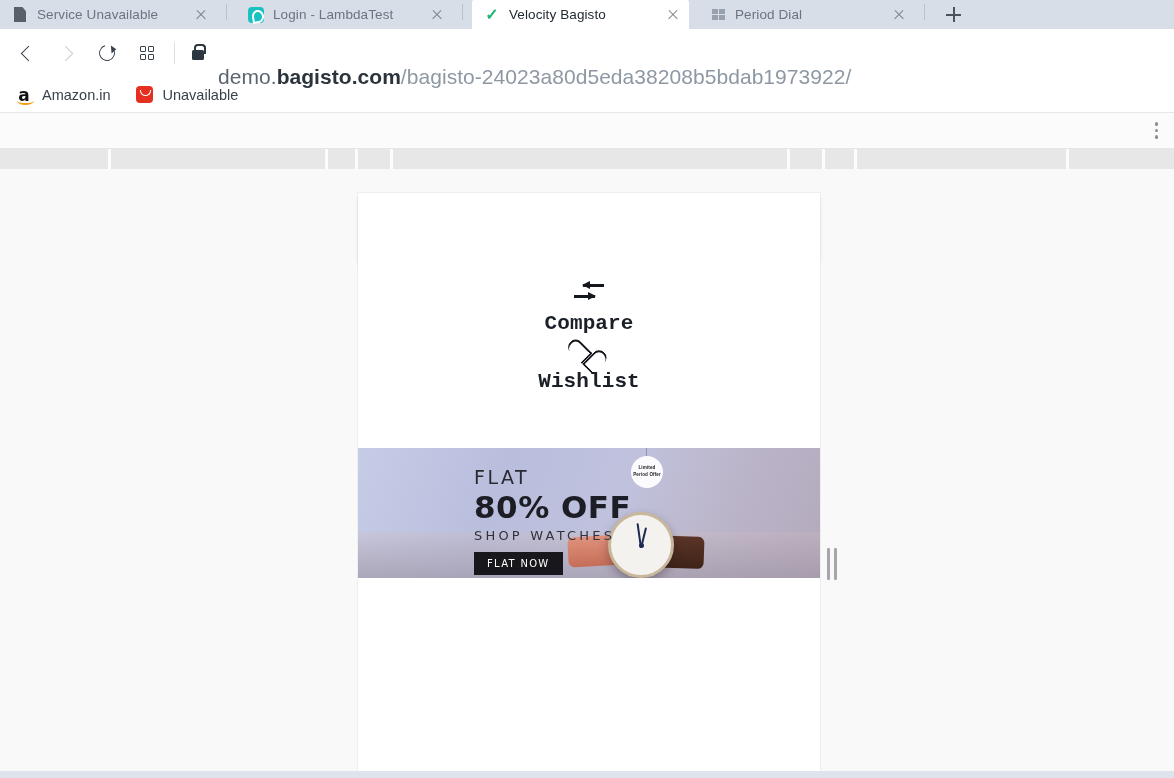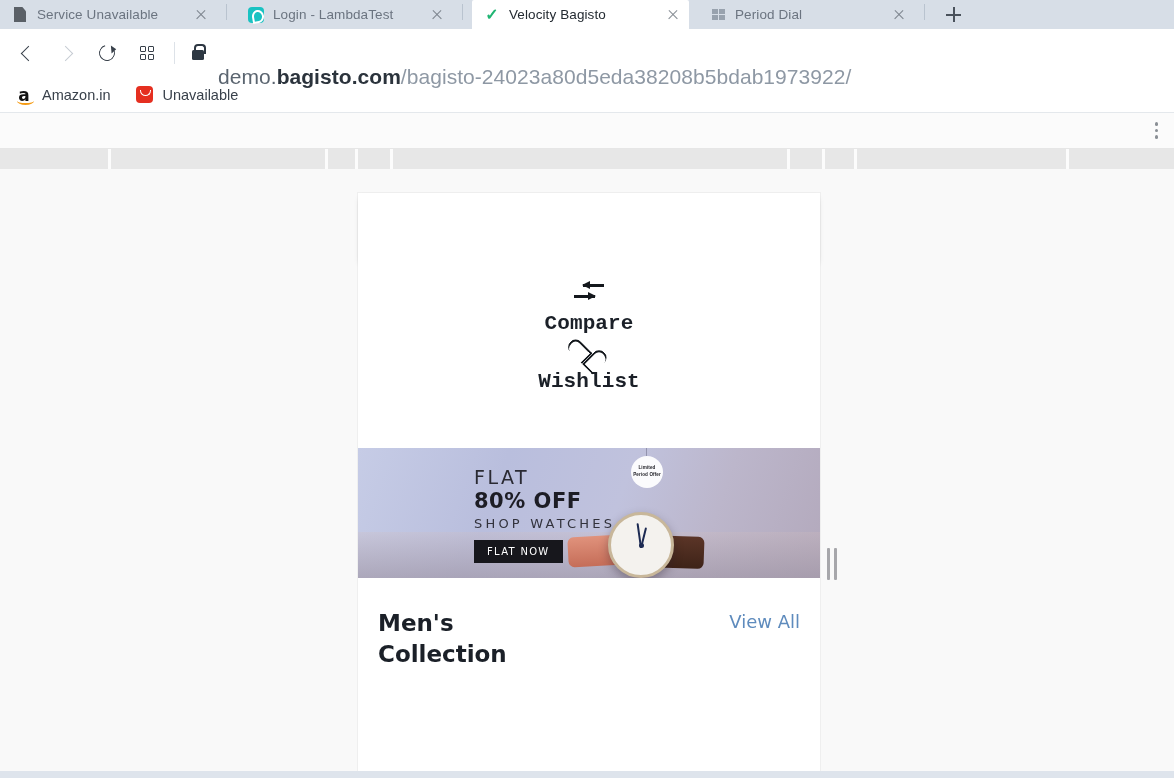--- a/index.html
+++ b/index.html
@@ -225,21 +225,21 @@
     height:130px; width:100%; position:relative; overflow:hidden;
     background:linear-gradient(110deg,#c6cce6 0%,#b9bedd 30%,#c0c2dd 55%,#bcb6cb 75%,#b3a9bc 100%);
   }
   .banner .glow{
     position:absolute; left:0; right:0; bottom:0; height:46px;
     background:linear-gradient(180deg, rgba(210,190,190,.25), rgba(160,150,165,.65));
   }
   .bn-text{ position:absolute; left:116px; top:18px; }
   .bn-flat{ font-size:19px; letter-spacing:2.5px; color:#2a2a33;
             font-family:"DejaVu Sans",sans-serif;}
-  .bn-off{ font-size:21px; font-weight:800; color:#1d1d25; letter-spacing:.5px;
+  .bn-off{ font-size:31px; font-weight:800; color:#1d1d25; letter-spacing:.5px;
            font-family:"DejaVu Sans",sans-serif; margin-top:1px;}
   .bn-sub{ font-size:13px; letter-spacing:3.2px; color:#32323c; margin-top:3px;
            font-family:"DejaVu Sans",sans-serif;}
   .bn-btn{
     display:inline-block; margin-top:9px; background:#17171c; color:#fff;
     font-size:10px; letter-spacing:1.3px; padding:6px 13px;
     font-family:"DejaVu Sans",sans-serif;
   }
   .bn-badge{
     position:absolute; left:273px; top:8px; width:32px;height:32px;
@@ -445,24 +445,20 @@
       <div class="bn-text">
         <div class="bn-flat">FLAT</div>
         <div class="bn-off">80% OFF</div>
         <div class="bn-sub">SHOP WATCHES</div>
         <span class="bn-btn">FLAT NOW</span>
       </div>
 
       <div class="bn-badge">Limited Period Offer</div>
     </div>
 
-    <div class="coll">
-      <div class="coll-title">Men's Collection</div>
-      <div class="coll-link">View All</div>
-    </div>
 
   </div>
 
   <div class="handle">
       <i></i>
       <i></i>
     </div>
 </div>
 
 </body></html>

